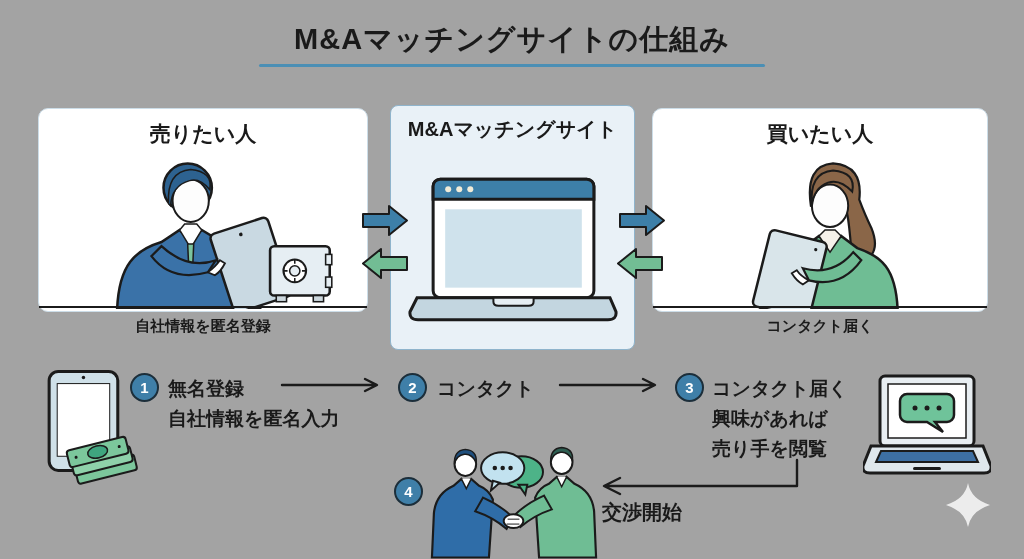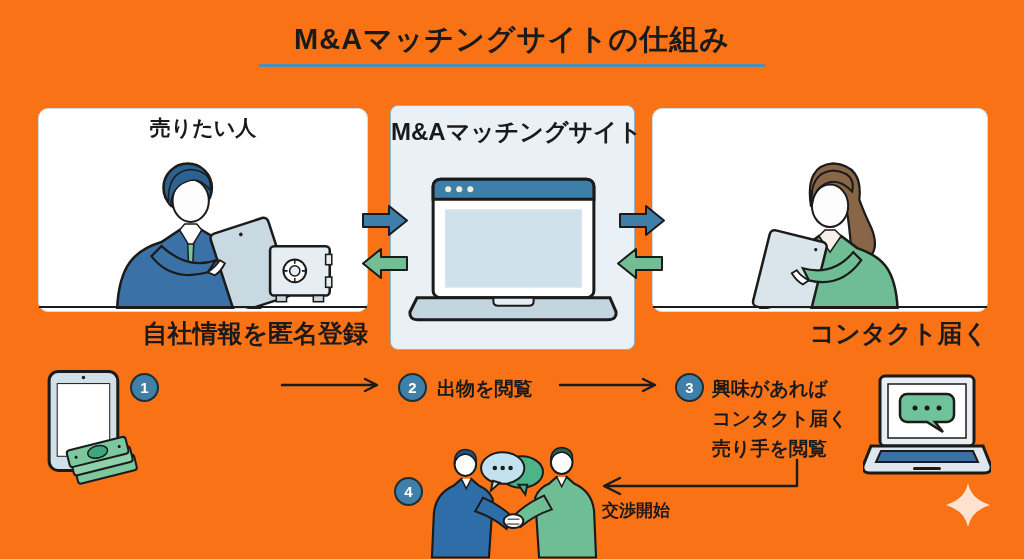--- a/index.html
+++ b/index.html
@@ -1,37 +1,37 @@
 <!DOCTYPE html>
 <html><head>
 <meta charset="utf-8">
 <style>
   * { margin:0; padding:0; box-sizing:border-box; }
   html,body { background:#dfe9ee; }
   body { font-family:"Liberation Sans","DejaVu Sans",sans-serif; }
-  .stage { position:relative; width:1024px; height:559px; background:#f97316; overflow:hidden; color:#1a1a1a; margin:0 auto; }
+  .stage { position:relative; width:1024px; height:559px; background:#a3a3a3; overflow:hidden; color:#1a1a1a; margin:0 auto; }
   .title { position:absolute; top:20px; left:0; right:0; text-align:center; font-size:29px; font-weight:bold; letter-spacing:1px; }
   .title-underline { position:absolute; top:64px; left:259px; width:506px; height:3px; background:#4b8fb5; border-radius:2px; }
   .panel { position:absolute; background:#ffffff; border:1.5px solid #ccdde8; border-radius:10px; }
   .panel-seller { left:38px; top:108px; width:330px; height:204px; }
   .panel-site   { left:390px; top:105px; width:245px; height:245px; background:#e9f1f7; border-color:#8fb4cc; border-radius:8px; }
   .panel-buyer  { left:652px; top:108px; width:336px; height:204px; }
-  .panel-title { text-align:center; font-weight:bold; font-size:21px; padding-top:5px; white-space:nowrap; }
-  .panel-site .panel-title { font-size:24px; padding-top:10px; }
+  .panel-title { text-align:center; font-weight:bold; font-size:21px; padding-top:11px; white-space:nowrap; }
+  .panel-site .panel-title { font-size:20px; padding-top:10px; }
   .desk-line { position:absolute; left:0; right:0; bottom:3px; border-top:2.5px solid #1b1b1b; }
   .illus { position:absolute; }
-  .caption { position:absolute; text-align:right; font-size:25px; font-weight:bold; }
+  .caption { position:absolute; text-align:center; font-size:15px; font-weight:bold; }
   .caption-seller { left:38px; top:317px; width:330px; }
   .caption-buyer  { left:652px; top:317px; width:336px; }
   .block-arrow { position:absolute; width:48px; height:33px; }
   .flow-arrow { position:absolute; }
   .step-circle { position:absolute; width:29px; height:29px; border-radius:50%; background:#3f7fa8; border:2.5px solid #1c2e3a; color:#fff; font-weight:bold; font-size:15px; display:flex; align-items:center; justify-content:center; }
   .step-text { position:absolute; font-size:19px; font-weight:bold; line-height:30px; white-space:nowrap; }
   .step-text span { display:block; }
-  .negotiate-label { position:absolute; left:602px; top:499px; font-size:17px; font-weight:bold; white-space:nowrap; }
+  .negotiate-label { position:absolute; left:602px; top:499px; font-size:20px; font-weight:bold; white-space:nowrap; }
   .sparkle { position:absolute; left:946px; top:483px; width:44px; height:44px; opacity:.8; }
 </style>
 </head>
 <body>
 
 <div class="stage">
 
   <h1 class="title">M&amp;Aマッチングサイトの仕組み</h1>
   <div class="title-underline"></div>
 
@@ -72,20 +72,21 @@
       <circle cx="43" cy="18" r="3" fill="#f2ecd8"></circle>
       <circle cx="54" cy="18" r="3" fill="#f2ecd8"></circle>
       <circle cx="65" cy="18" r="3" fill="#f2ecd8"></circle>
       <rect x="40" y="38" width="136" height="78" fill="#cfe2ec"></rect>
       <path d="M12,126 h192 l6,14 q1,8 -8,8 h-189 q-9,0 -8,-8 Z" fill="#c3d6e0" stroke="#1b1b1b" stroke-width="3"></path>
       <path d="M88,126 h40 v4 q0,4 -5,4 h-30 q-5,0 -5,-4 Z" fill="#e6eef3" stroke="#1b1b1b" stroke-width="2"></path>
     </svg>
   </div>
 
   <div class="panel panel-buyer">
+    <div class="panel-title">買いたい人</div>
     <svg class="illus" style="left:45px; top:50px; width:252px; height:150px;" viewBox="0 0 250 148">
       <path d="M112,46 Q106,6 134,4 Q164,6 160,40 Q166,56 172,68 Q180,88 170,97 Q158,101 152,89 Q150,64 148,54 Z" fill="#8a6648" stroke="#1b1b1b" stroke-width="2.2"></path>
       <ellipse cx="131" cy="46" rx="18" ry="21" fill="#fdfdfd" stroke="#1b1b1b" stroke-width="2"></ellipse>
       <path d="M113,46 Q110,13 134,11 Q157,13 153,32 Q141,19 129,23 Q115,28 113,46 Z" fill="#8a6648" stroke="#1b1b1b" stroke-width="2"></path>
       <path d="M62,148 C64,108 80,96 104,88 L120,76 Q130,88 142,76 L158,88 C182,96 196,108 198,148 Z" fill="#6fbd94" stroke="#1b1b1b" stroke-width="2.5"></path>
       <path d="M120,76 L131,92 L142,76 L136,70 L126,70 Z" fill="#f5f1ea" stroke="#1b1b1b" stroke-width="1.5"></path>
       <g transform="rotate(14 95 115)">
         <rect x="62" y="76" width="58" height="78" rx="5" fill="#d9e5ea" stroke="#1b1b1b" stroke-width="2.5"></rect>
         <circle cx="110" cy="85" r="1.6" fill="#1b1b1b"></circle>
       </g>
@@ -119,38 +120,42 @@
     <g transform="rotate(-14 68 90)">
       <rect x="38" y="92" width="60" height="16" rx="3" fill="#7cc79c" stroke="#1b1b1b" stroke-width="2"></rect>
       <rect x="36" y="83" width="60" height="16" rx="3" fill="#8fd1aa" stroke="#1b1b1b" stroke-width="2"></rect>
       <rect x="34" y="73" width="60" height="17" rx="3" fill="#7cc79c" stroke="#1b1b1b" stroke-width="2"></rect>
       <ellipse cx="64" cy="81.5" rx="10" ry="6" fill="#3fa57f" stroke="#1b1b1b" stroke-width="1.5"></ellipse>
       <circle cx="42" cy="81.5" r="1.5" fill="#1b1b1b"></circle>
       <circle cx="86" cy="81.5" r="1.5" fill="#1b1b1b"></circle>
     </g>
   </svg>
   <div class="step-circle" style="left:130px; top:373px;">1</div>
+  <div class="step-text" style="left:168px; top:374px;">
+    <span>無名登録</span>
+    <span>自社情報を匿名入力</span>
+  </div>
 
   <svg class="flow-arrow" style="left:280px; top:377px; width:106px; height:16px;" viewBox="0 0 106 16">
     <path d="M2,8 H95 M85,2 L97,8 L85,14" fill="none" stroke="#1b1b1b" stroke-width="2.4" stroke-linecap="round" stroke-linejoin="round"></path>
   </svg>
 
   <div class="step-circle" style="left:398px; top:373px;">2</div>
   <div class="step-text" style="left:437px; top:374px;">
-    <span>出物を閲覧</span>
+    <span>コンタクト</span>
   </div>
 
   <svg class="flow-arrow" style="left:558px; top:377px; width:106px; height:16px;" viewBox="0 0 106 16">
     <path d="M2,8 H95 M85,2 L97,8 L85,14" fill="none" stroke="#1b1b1b" stroke-width="2.4" stroke-linecap="round" stroke-linejoin="round"></path>
   </svg>
 
   <div class="step-circle" style="left:675px; top:373px;">3</div>
   <div class="step-text" style="left:712px; top:374px;">
+    <span>コンタクト届く</span>
     <span>興味があれば</span>
-    <span>コンタクト届く</span>
     <span>売り手を閲覧</span>
   </div>
   <svg class="illus" style="left:863px; top:372px; width:128px; height:112px;" viewBox="0 0 128 112">
     <rect x="17" y="4" width="94" height="70" rx="5" fill="#e8eef2" stroke="#1b1b1b" stroke-width="3"></rect>
     <rect x="25" y="12" width="78" height="54" fill="#ffffff" stroke="#1b1b1b" stroke-width="1.5"></rect>
     <path d="M44,22 h40 a7,7 0 0 1 7,7 v14 a7,7 0 0 1 -7,7 h-12 l8,10 -16,-10 h-20 a7,7 0 0 1 -7,-7 v-14 a7,7 0 0 1 7,-7 Z" fill="#6fc39a" stroke="#1b1b1b" stroke-width="2.5"></path>
     <circle cx="52" cy="36" r="2.5" fill="#1b1b1b"></circle>
     <circle cx="64" cy="36" r="2.5" fill="#1b1b1b"></circle>
     <circle cx="76" cy="36" r="2.5" fill="#1b1b1b"></circle>
     <path d="M8,74 h112 l8,20 q1,7 -7,7 h-114 q-8,0 -7,-7 Z" fill="#dfe7ec" stroke="#1b1b1b" stroke-width="3"></path>

